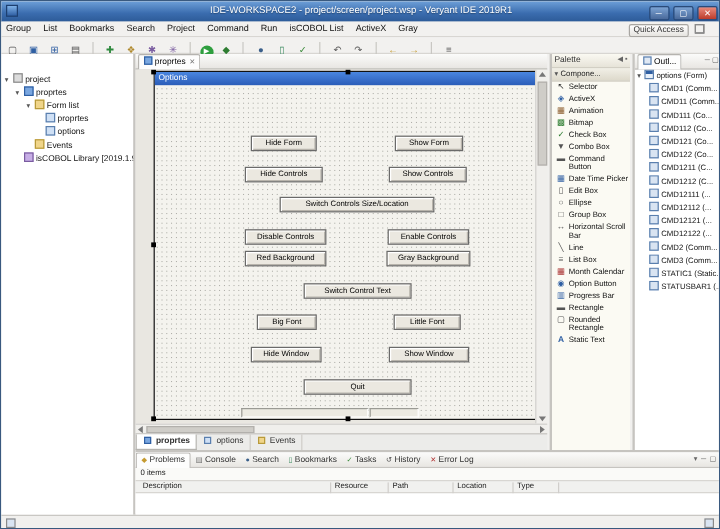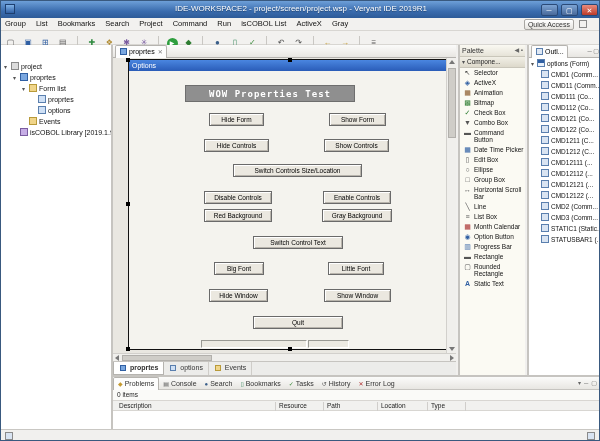--- a/index.html
+++ b/index.html
@@ -203,21 +203,20 @@
 
 <div class="etabrow">
   <span class="etab">
     <span class="tic ic-screen"></span><span>proprtes</span><span class="etab-close">✕</span>
   </span>
 </div>
 
 <div class="canvas">
   <div class="dform">
     <div class="dtitle">Options</div>
-    <div class="wowhdr">WOW Properties Test</div>
 
     <div class="fbtn" style="left:80px;top:53px;width:55px">Hide Form</div>
     <div class="fbtn" style="left:200px;top:53px;width:57px">Show Form</div>
     <div class="fbtn" style="left:75px;top:79px;width:65px">Hide Controls</div>
     <div class="fbtn" style="left:195px;top:79px;width:65px">Show Controls</div>
     <div class="fbtn" style="left:104px;top:104px;width:129px">Switch Controls Size/Location</div>
     <div class="fbtn" style="left:75px;top:131px;width:68px">Disable Controls</div>
     <div class="fbtn" style="left:194px;top:131px;width:68px">Enable Controls</div>
     <div class="fbtn" style="left:75px;top:149px;width:68px">Red Background</div>
     <div class="fbtn" style="left:193px;top:149px;width:70px">Gray Background</div>

